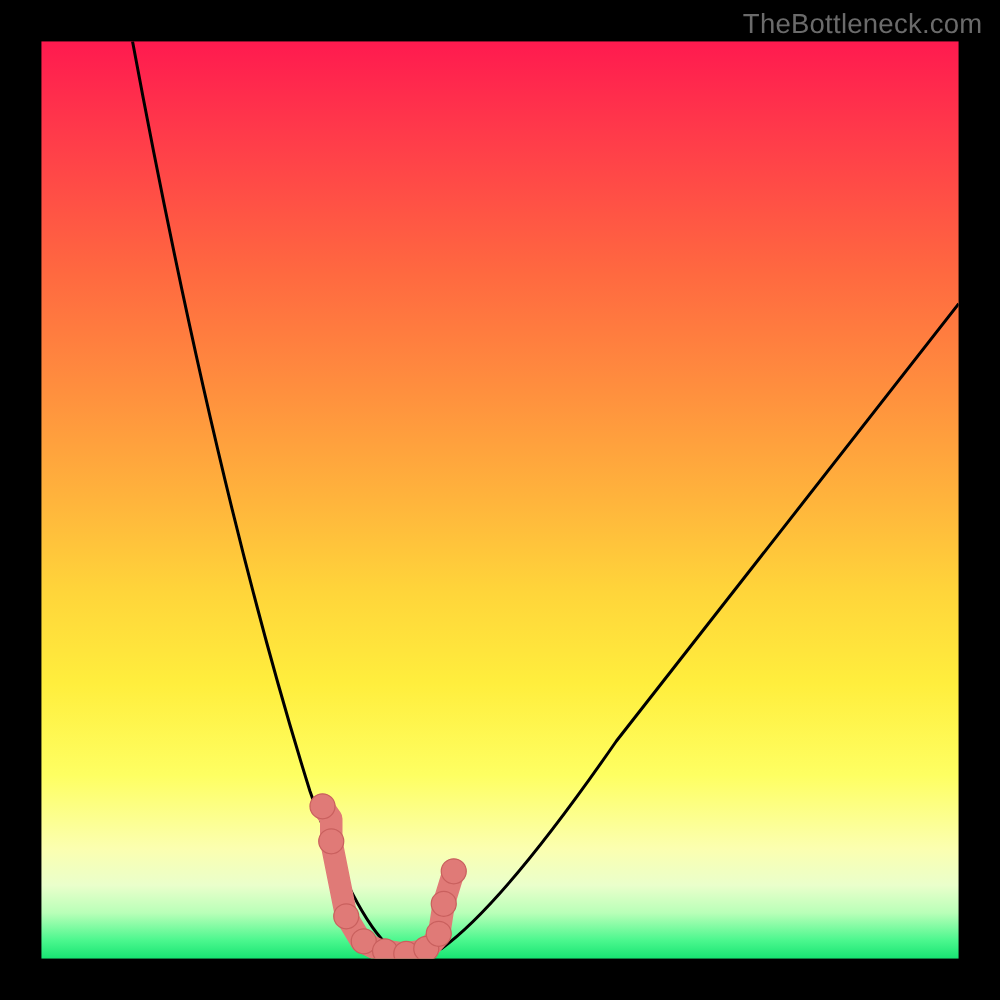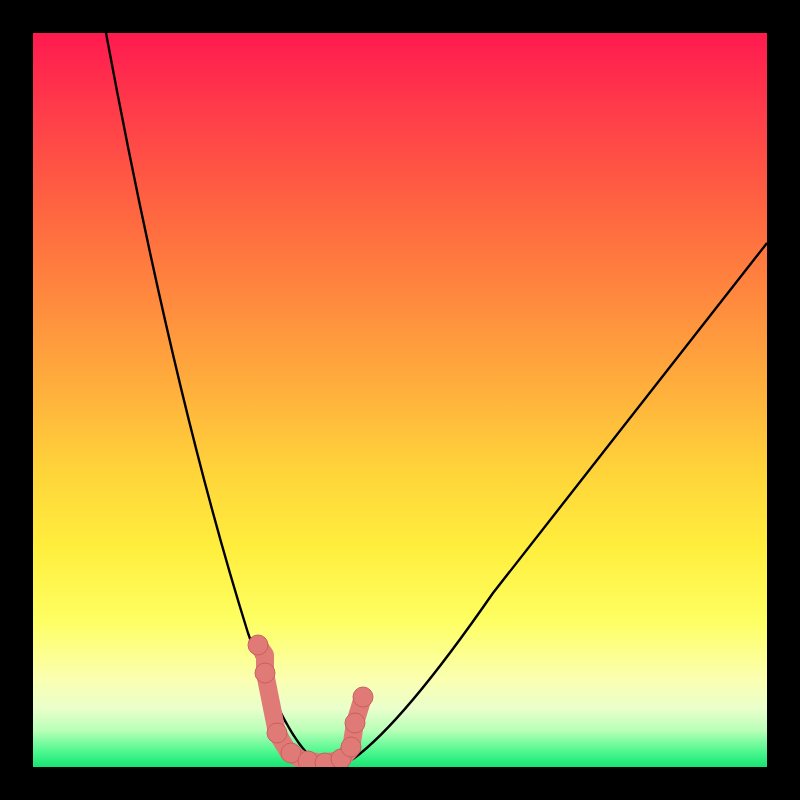--- a/index.html
+++ b/index.html
@@ -89,13 +89,14 @@
       <circle cx="244" cy="700" r="10" fill="#e07a77" stroke="#c9605e" stroke-width="1"></circle>
       <circle cx="258" cy="720" r="10" fill="#e07a77" stroke="#c9605e" stroke-width="1"></circle>
       <circle cx="275" cy="728" r="10" fill="#e07a77" stroke="#c9605e" stroke-width="1"></circle>
       <circle cx="292" cy="730" r="10" fill="#e07a77" stroke="#c9605e" stroke-width="1"></circle>
       <circle cx="308" cy="726" r="10" fill="#e07a77" stroke="#c9605e" stroke-width="1"></circle>
       <circle cx="318" cy="714" r="10" fill="#e07a77" stroke="#c9605e" stroke-width="1"></circle>
       <circle cx="322" cy="690" r="10" fill="#e07a77" stroke="#c9605e" stroke-width="1"></circle>
       <circle cx="330" cy="664" r="10" fill="#e07a77" stroke="#c9605e" stroke-width="1"></circle>
     </svg>
   </div>
+  <div class="watermark">TheBottleneck.com</div>
 </div>
 
 </body></html>

